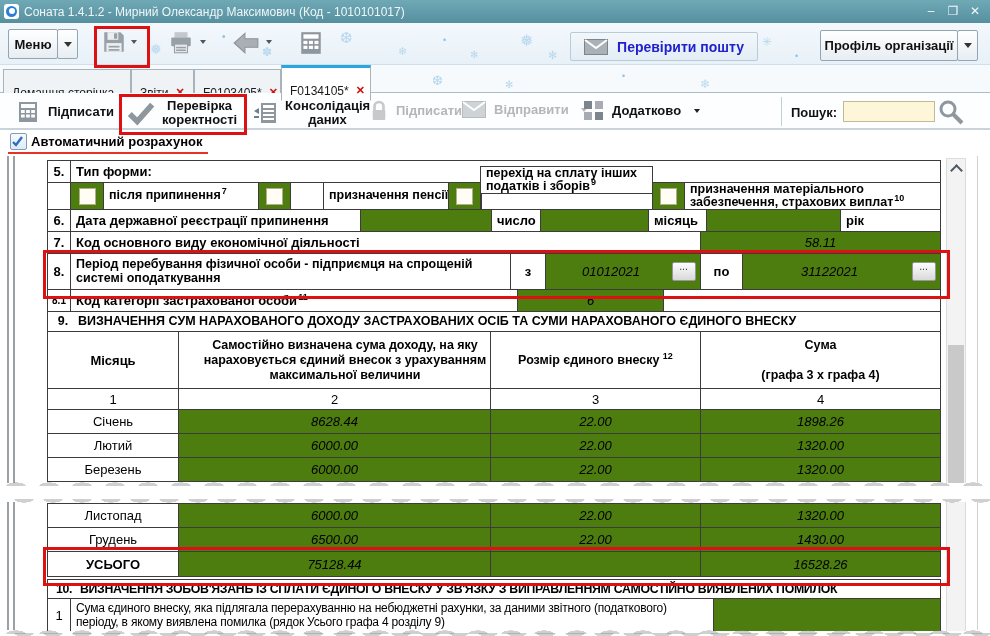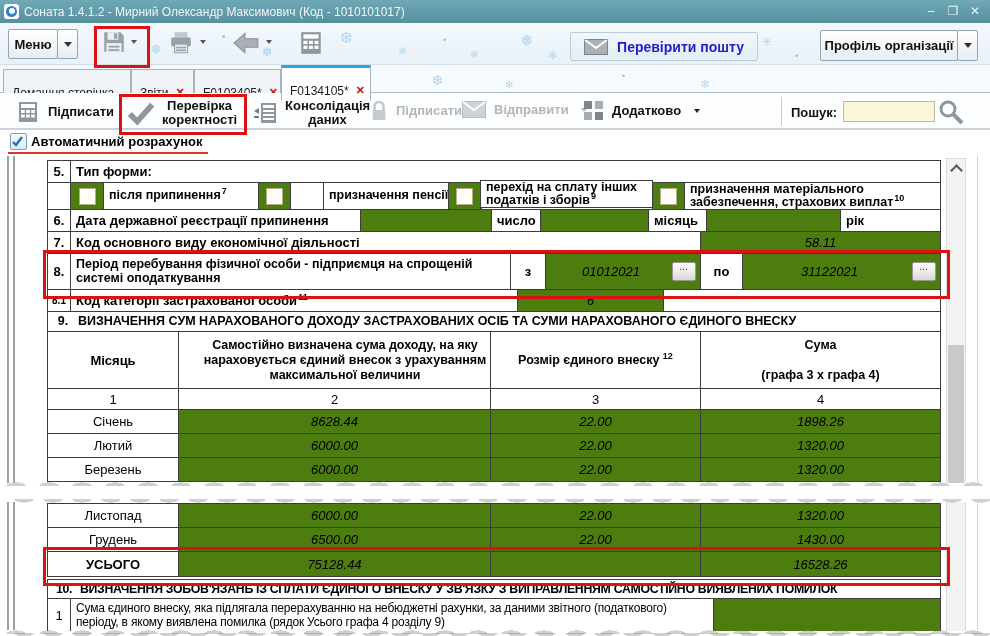--- a/index.html
+++ b/index.html
@@ -327,21 +327,21 @@
   </div>
   <div class="cell cream" style="left:258px;top:182px;width:33px;height:28px;">
     <span class="cb"></span>
   </div>
   <div class="cell bold pad small" style="left:290px;top:182px;width:159px;height:28px;margin-left:33px;">
     <span><span>призначення пенсії</span> <sup>8</sup></span>
   </div>
   <div class="cell cream" style="left:448px;top:182px;width:33px;height:28px;">
     <span class="cb"></span>
   </div>
-  <div class="cell bold pad small" style="left:480px;top:180px;width:173px;height:28px;">
+  <div class="cell bold pad small" style="left:480px;top:166px;width:173px;height:28px;">
     <span><span>перехід на сплату інших податків і зборів</span> <sup>9</sup></span>
   </div>
   <div class="cell cream" style="left:652px;top:182px;width:33px;height:28px;">
     <span class="cb"></span>
   </div>
   <div class="cell bold pad small" style="left:684px;top:182px;width:257px;height:28px;">
     <span><span>призначення матеріального забезпечення, страхових виплат</span> <sup>10</sup></span>
   </div>
 
   <div class="cell center bold" style="left:47px;top:209px;width:24px;height:23px;">6.</div>

